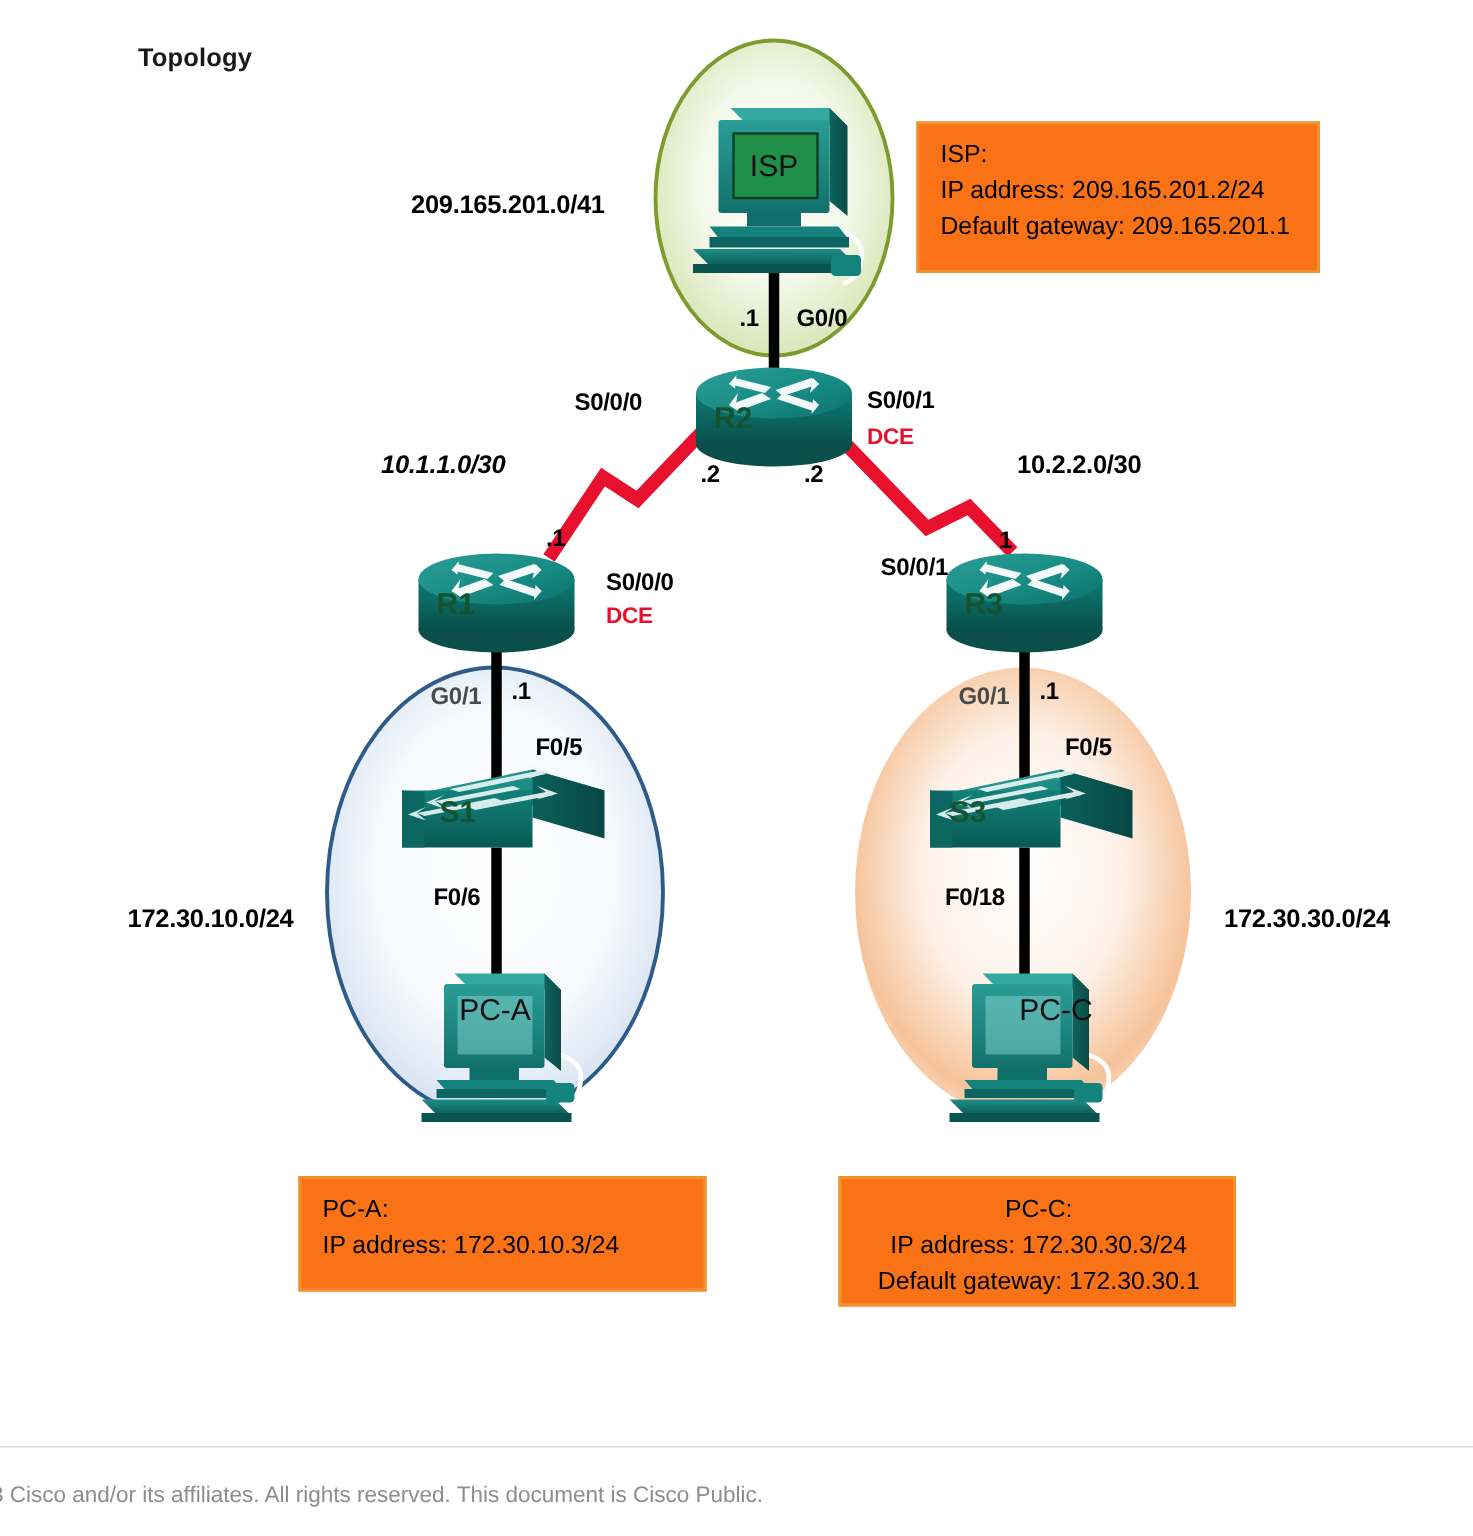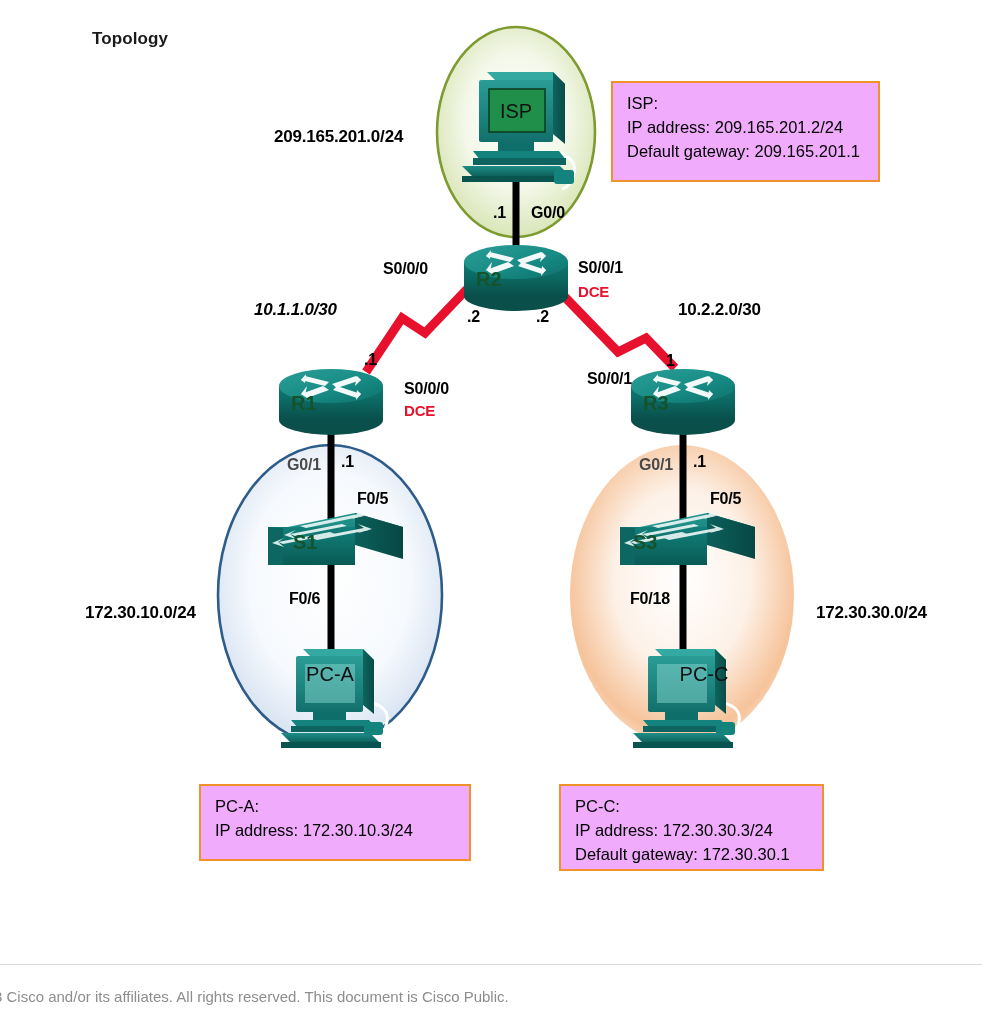--- a/index.html
+++ b/index.html
@@ -84,21 +84,21 @@
     font-weight: normal;
     color: #111111;
     white-space: nowrap;
     text-align: center;
   }
 
   
   .callout {
     position: absolute;
     border: 2px solid #f0922b;
-    background: #f0abfc;
+    background: #f97316;
     box-sizing: border-box;
     padding: 8px 12px 9px 14px;
   }
   .callout div {
     font-size: 16.5px;
     line-height: 24px;
     color: #000;
     white-space: nowrap;
   }
 
@@ -340,21 +340,21 @@
 
 <div class="pc-name" style="left:476px; top:100px; width:80px;">ISP</div>
 <div class="dev-name" style="left:476px; top:268px; width:80px;">R2</div>
 <div class="dev-name" style="left:291px; top:392px; width:80px;">R1</div>
 <div class="dev-name" style="left:643px; top:392px; width:80px;">R3</div>
 <div class="dev-name" style="left:293px; top:531px; width:80px;">S1</div>
 <div class="dev-name" style="left:633px; top:531px; width:80px;">S3</div>
 <div class="pc-name" style="left:290px; top:663px; width:80px;">PC-A</div>
 <div class="pc-name" style="left:664px; top:663px; width:80px;">PC-C</div>
 
-<div class="lbl net-lbl" style="left:274px; top:127px;">209.165.201.0/24</div>
+<div class="lbl net-lbl" style="left:274px; top:127px;">209.165.201.0/41</div>
 <div class="lbl net-lbl" style="left:254px; top:300px;font-style:italic;">10.1.1.0/30</div>
 <div class="lbl net-lbl" style="left:678px; top:300px;">10.2.2.0/30</div>
 <div class="lbl net-lbl" style="left:85px;  top:603px;">172.30.10.0/24</div>
 <div class="lbl net-lbl" style="left:816px; top:603px;">172.30.30.0/24</div>
 
 <div class="lbl dot-lbl" style="left:493px; top:204px;">.1</div>
 <div class="lbl iface" style="left:531px; top:204px;">G0/0</div>
 
 <div class="lbl iface" style="left:383px; top:260px;">S0/0/0</div>
 <div class="lbl dot-lbl" style="left:467px; top:308px;">.2</div>
@@ -386,20 +386,20 @@
   <div>ISP:</div>
   <div>IP address: 209.165.201.2/24</div>
   <div>Default gateway: 209.165.201.1</div>
 </div>
 
 <div class="callout" style="left:199px; top:784px; width:272px; height:77px;">
   <div>PC-A:</div>
   <div>IP address: 172.30.10.3/24</div>
 </div>
 
-<div class="callout" style="left:559px; top:784px; width:265px; height:87px;">
+<div class="callout" style="left:559px; top:784px; width:265px; height:87px;text-align:center;">
   <div>PC-C:</div>
   <div>IP address: 172.30.30.3/24</div>
   <div>Default gateway: 172.30.30.1</div>
 </div>
 
 <div class="footer-rule"></div>
 <div class="footer-text">3 Cisco and/or its affiliates. All rights reserved. This document is Cisco Public.</div>
 
 </body></html>

